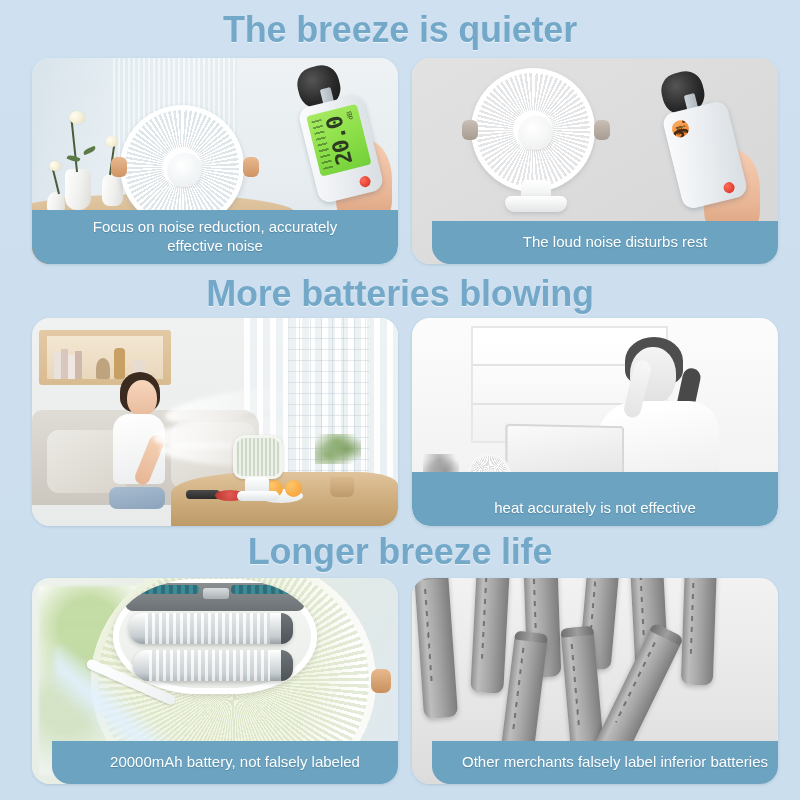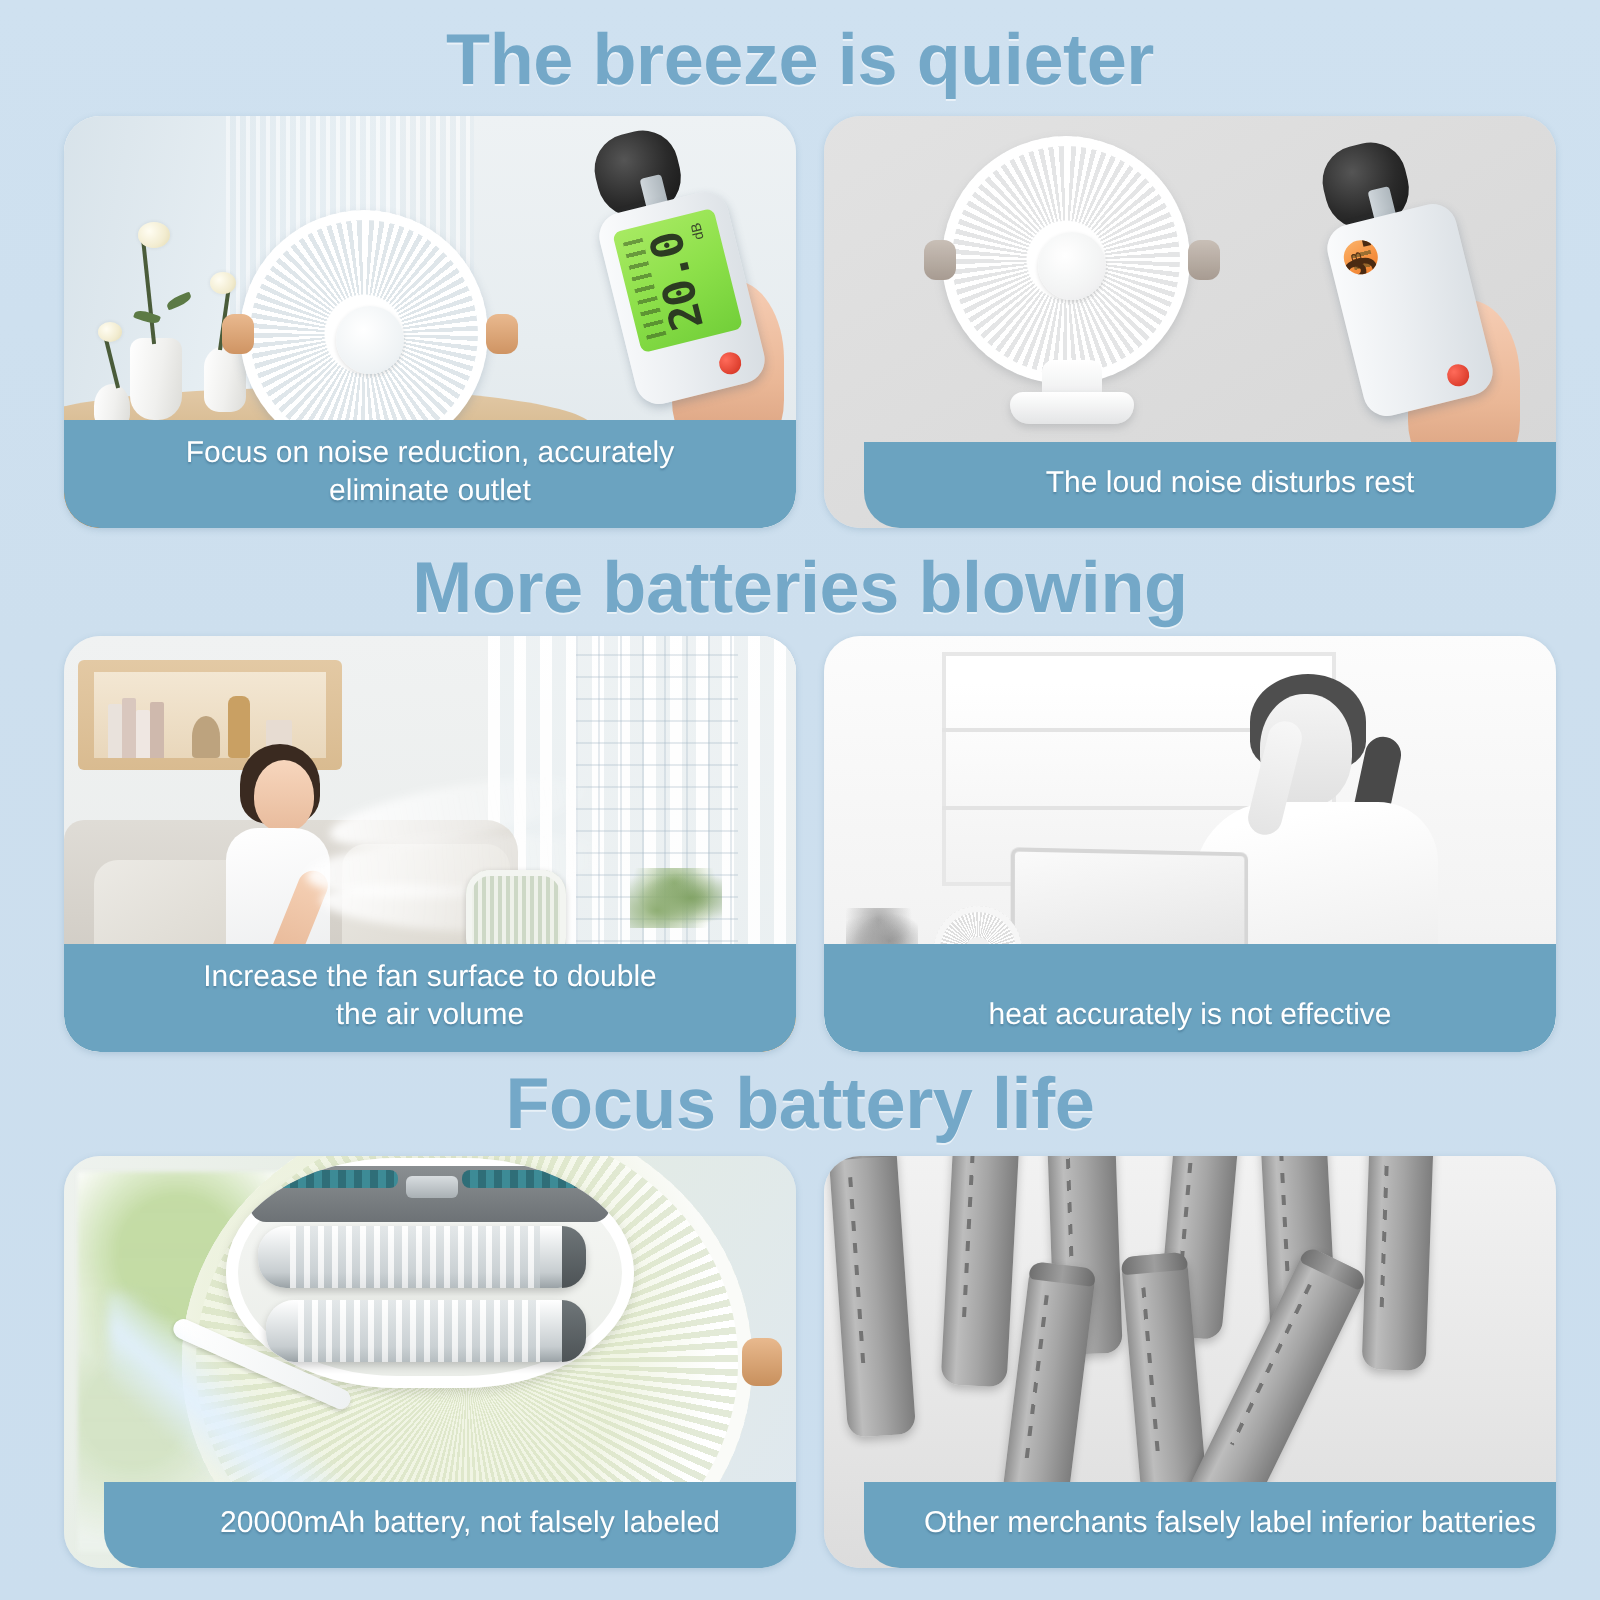--- a/index.html
+++ b/index.html
@@ -671,21 +671,21 @@
               <div class="meter-unit">dB</div>
               <div class="meter-value">20.0</div>
             </div>
             <div class="meter-btn"></div>
           </div>
         </div>
       </div>
     </div>
     <div class="caption">
       <span>Focus on noise reduction, accurately</span><br>
-      <span>eliminate outlet</span>
+      <span>effective noise</span>
     </div>
   </div>
 
   <div class="card right row-1">
     <div class="photo" id="photo-2">
       <div class="sc-plain">
         <div class="fan">
           <div class="fan-cage"></div>
           <div class="fan-hub"></div>
           <div class="fan-knob"></div>
@@ -757,24 +757,20 @@
         <div class="plant-leaves"></div>
         <div class="plant-pot"></div>
 
         <div class="small-fan">
           <div class="small-fan-head"></div>
           <div class="small-fan-stand"></div>
           <div class="small-fan-clip"></div>
         </div>
       </div>
     </div>
-    <div class="caption">
-      <span>Increase the fan surface to double</span><br>
-      <span>the air volume</span>
-    </div>
   </div>
 
   <div class="card right row-2">
     <div class="photo" id="photo-4">
       <div class="sc-desk">
         <div class="bookcase">
           <div class="bc-shelf" style="top:32%;"></div>
           <div class="bc-shelf" style="top:66%;"></div>
         </div>
         <div class="desk-surface"></div>
@@ -798,21 +794,21 @@
         <div class="mug-handle"></div>
         <div class="mug"></div>
       </div>
     </div>
     <div class="caption">
       <br>
       <span>heat accurately is not effective</span>
     </div>
   </div>
 
-  <div class="section-heading" id="heading-3">Focus battery life</div>
+  <div class="section-heading" id="heading-3">Longer breeze life</div>
 
   <div class="card left row-3">
     <div class="photo" id="photo-5">
       <div class="sc-cut">
         <div class="cut-bokeh"></div>
         <div class="big-cage">
           <div class="cage-tint"></div>
         </div>
         <div class="cut-window">
           <div class="cut-pcb"></div>

